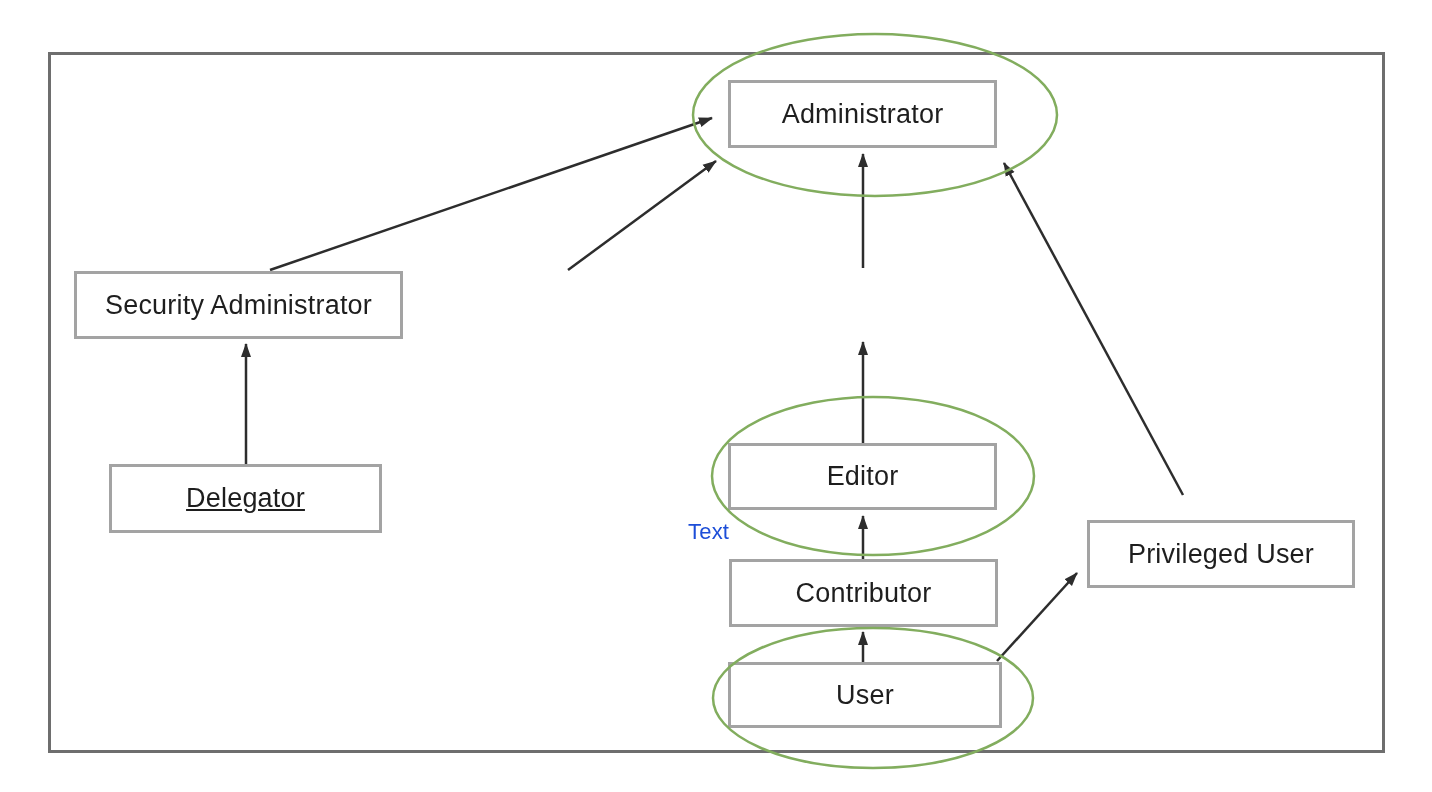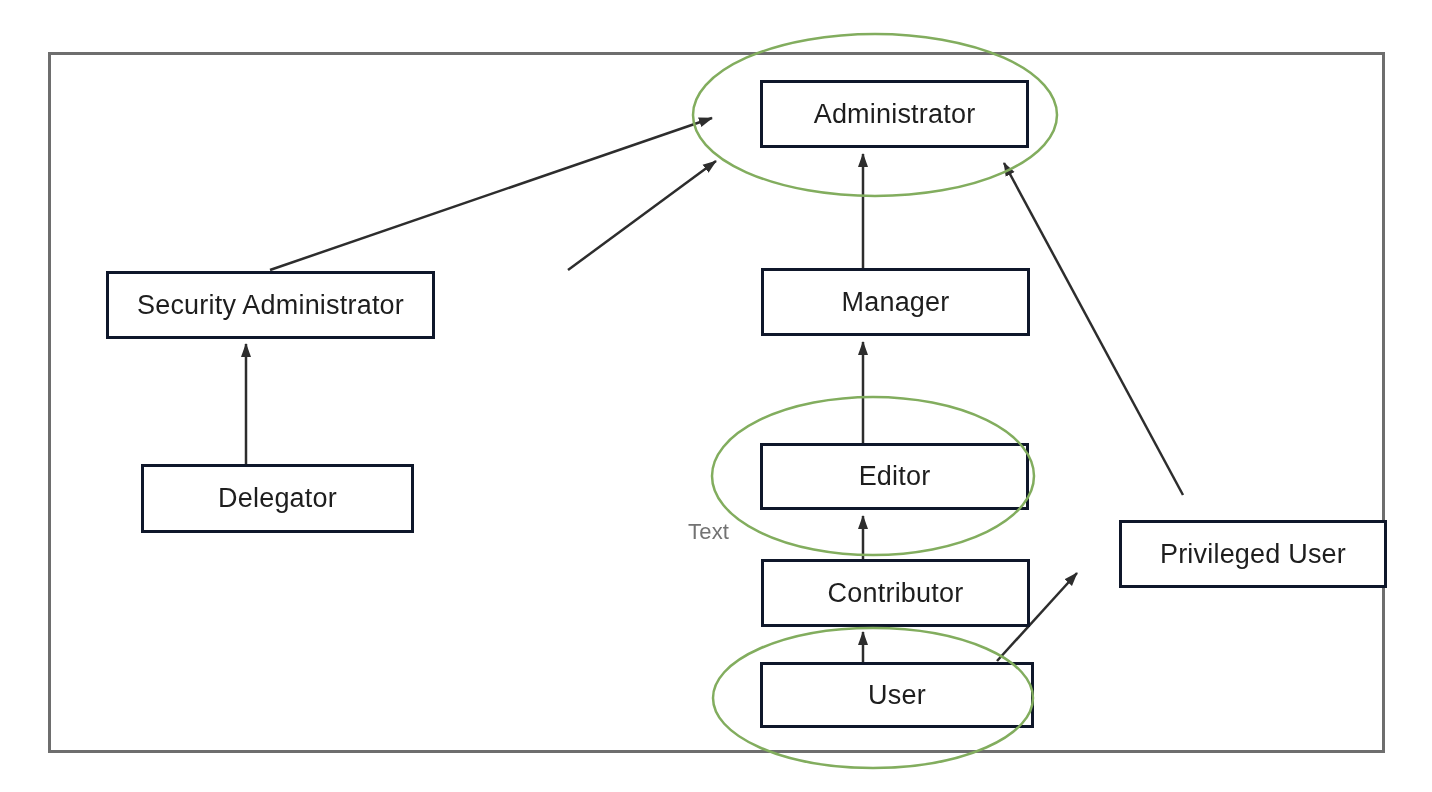--- a/index.html
+++ b/index.html
@@ -29,42 +29,41 @@
     top: 52px;
     width: 1337px;
     height: 701px;
     border: 3px solid #6e6e6e;
     box-sizing: border-box;
     background: transparent;
   }
   .node {
     position: absolute;
     box-sizing: border-box;
-    border: 3px solid #0f172a;
+    border: 3px solid #a3a3a3;
     background: #ffffff;
     display: flex;
     align-items: center;
     justify-content: center;
     font-size: 27px;
     color: #1e1e1e;
     letter-spacing: 0.2px;
     white-space: nowrap;
-    margin-left: 32px;
   }
   svg.overlay {
     position: absolute;
     inset: 0;
     pointer-events: none;
   }
   .annotation {
     position: absolute;
     left: 688px;
     top: 519px;
     font-size: 22px;
-    color: #737373;
+    color: #1d4ed8;
     letter-spacing: 0.2px;
   }
 </style>
 </head>
 <body>
 
 <div class="stage">
 
   <div class="bitmap-layer">
 
@@ -90,25 +89,22 @@
 
     <div class="node" style="left:728px; top:80px;  width:269px; height:68px;">
       <span>Administrator</span>
     </div>
 
     <div class="node" style="left:74px; top:271px; width:329px; height:68px;">
       <span>Security Administrator</span>
     </div>
 
 
-    <div class="node" style="left:729px; top:268px; width:269px; height:68px;">
-      <span>Manager</span>
-    </div>
 
-    <div class="node" style="left:109px; top:464px; width:273px; height:69px;">
+    <div class="node" style="left:109px; top:464px; width:273px; height:69px;text-decoration:underline;">
       <span>Delegator</span>
     </div>
 
     <div class="node" style="left:729px; top:559px; width:269px; height:68px;">
       <span>Contributor</span>
     </div>
 
     <div class="node" style="left:728px; top:443px; width:269px; height:67px;">
       <span>Editor</span>
     </div>

